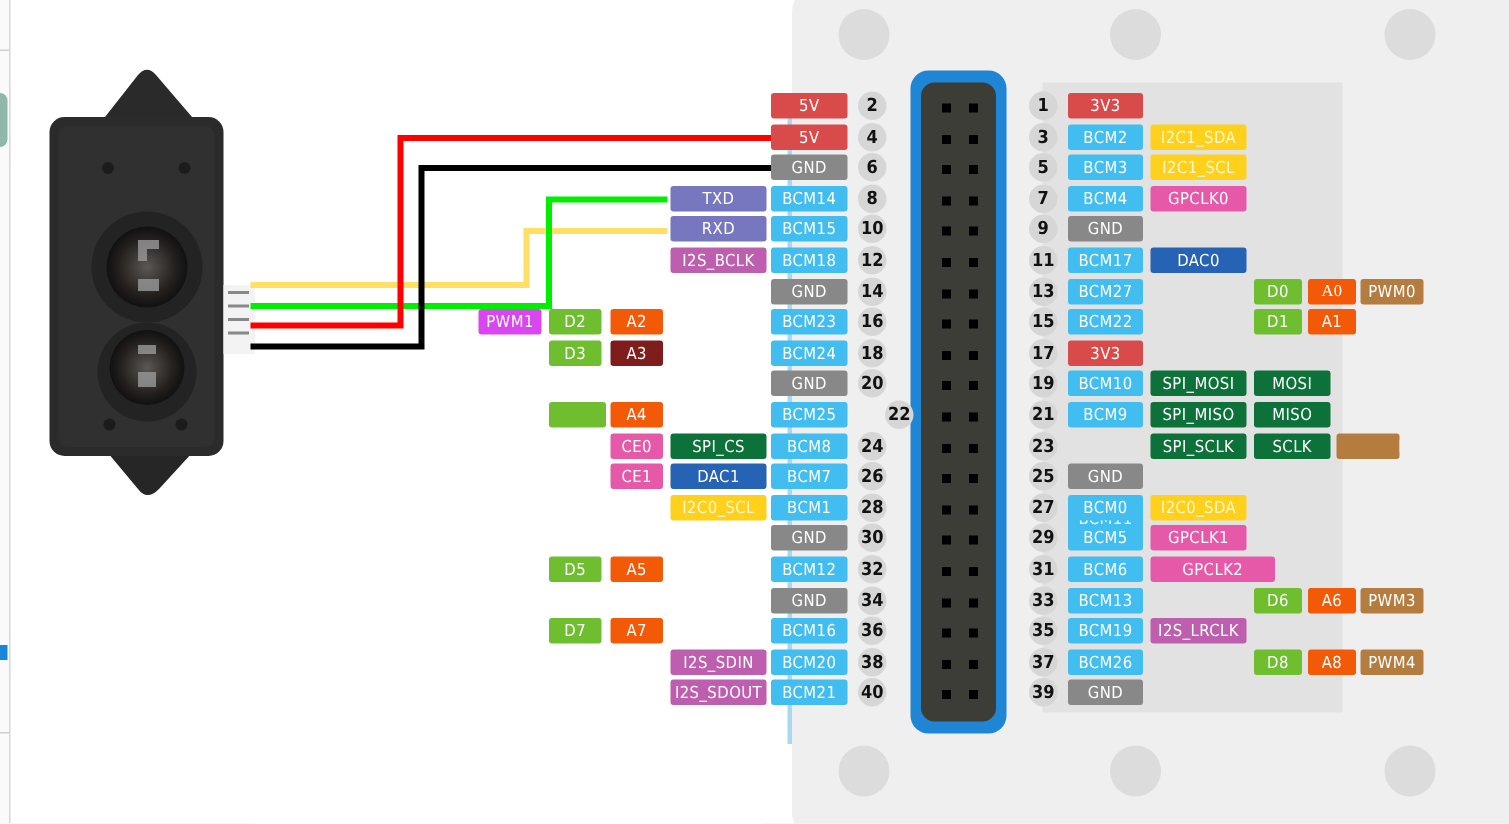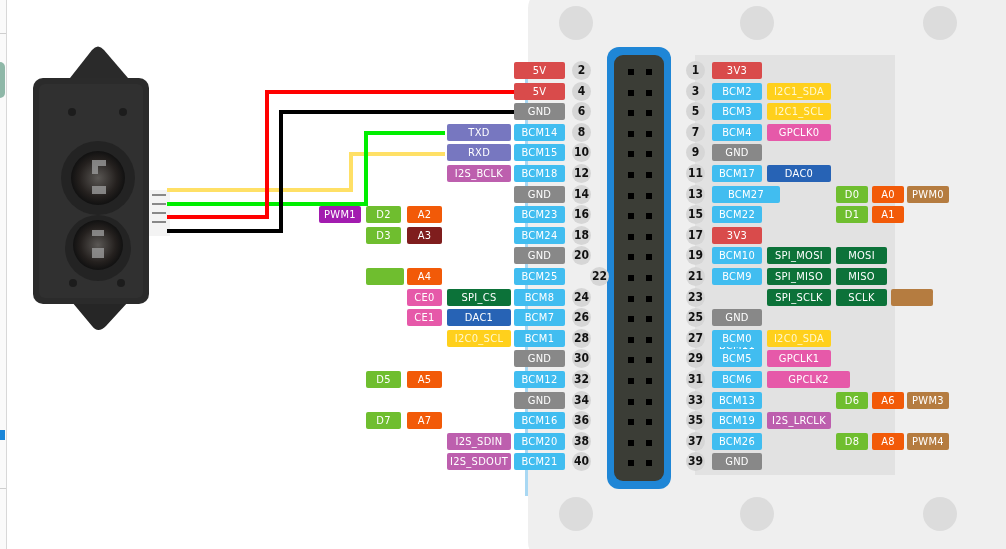--- a/index.html
+++ b/index.html
@@ -146,21 +146,21 @@
     <div class="tag" style="left: 447px; top: 144px; width: 64px; background: rgb(119, 119, 192); color: rgb(255, 255, 255);">RXD</div>
     <div class="tag" style="left: 514px; top: 165px; width: 51px; background: rgb(65, 189, 240); color: rgb(255, 255, 255);">BCM18</div>
     <div class="num" style="left: 572px; top: 164px;">12</div>
     <div class="tag" style="left: 447px; top: 165px; width: 64px; background: rgb(189, 95, 174); color: rgb(255, 255, 255);">I2S_BCLK</div>
     <div class="tag" style="left: 514px; top: 186px; width: 51px; background: rgb(136, 136, 136); color: rgb(255, 255, 255);">GND</div>
     <div class="num" style="left: 572px; top: 185px;">14</div>
     <div class="tag" style="left: 514px; top: 206px; width: 51px; background: rgb(65, 189, 240); color: rgb(255, 255, 255);">BCM23</div>
     <div class="num" style="left: 572px; top: 205px;">16</div>
     <div class="tag" style="left: 407px; top: 206px; width: 35px; background: rgb(242, 90, 8); color: rgb(255, 255, 255);">A2</div>
     <div class="tag" style="left: 366px; top: 206px; width: 35px; background: rgb(111, 190, 47); color: rgb(255, 255, 255);">D2</div>
-    <div class="tag" style="left: 319px; top: 206px; width: 42px; background: #a21caf; color: rgb(255, 255, 255);">PWM1</div>
+    <div class="tag" style="left: 319px; top: 206px; width: 42px; background: #d946ef; color: rgb(255, 255, 255);">PWM1</div>
     <div class="tag" style="left: 514px; top: 227px; width: 51px; background: rgb(65, 189, 240); color: rgb(255, 255, 255);">BCM24</div>
     <div class="num" style="left: 572px; top: 226px;">18</div>
     <div class="tag" style="left: 407px; top: 227px; width: 35px; background: #7f1d1d; color: rgb(255, 255, 255);">A3</div>
     <div class="tag" style="left: 366px; top: 227px; width: 35px; background: rgb(111, 190, 47); color: rgb(255, 255, 255);">D3</div>
     <div class="tag" style="left: 514px; top: 247px; width: 51px; background: rgb(136, 136, 136); color: rgb(255, 255, 255);">GND</div>
     <div class="num" style="left: 572px; top: 246px;">20</div>
     <div class="tag" style="left: 514px; top: 268px; width: 51px; background: rgb(65, 189, 240); color: rgb(255, 255, 255);">BCM25</div>
     <div class="num" style="left: 590px; top: 267px;">22</div>
     <div class="tag" style="left: 407px; top: 268px; width: 35px; background: rgb(242, 90, 8); color: rgb(255, 255, 255);">A4</div>
     <div class="tag" style="left: 366px; top: 268px; width: 35px; background: rgb(111, 190, 47); color: rgb(255, 255, 255); padding-left: 38px;">D4</div>
@@ -205,23 +205,23 @@
     <div class="tag" style="left: 767px; top: 103px; width: 64px; background: rgb(255, 208, 28); color: rgb(255, 248, 208);">I2C1_SCL</div>
     <div class="num" style="left: 686px; top: 123px;">7</div>
     <div class="tag" style="left: 712px; top: 124px; width: 50px; background: rgb(65, 189, 240); color: rgb(255, 255, 255);">BCM4</div>
     <div class="tag" style="left: 767px; top: 124px; width: 64px; background: rgb(230, 89, 169); color: rgb(255, 255, 255);">GPCLK0</div>
     <div class="num" style="left: 686px; top: 143px;">9</div>
     <div class="tag" style="left: 712px; top: 144px; width: 50px; background: rgb(136, 136, 136); color: rgb(255, 255, 255);">GND</div>
     <div class="num" style="left: 686px; top: 164px;">11</div>
     <div class="tag" style="left: 712px; top: 165px; width: 50px; background: rgb(65, 189, 240); color: rgb(255, 255, 255);">BCM17</div>
     <div class="tag" style="left: 767px; top: 165px; width: 64px; background: rgb(39, 99, 181); color: rgb(255, 255, 255);">DAC0</div>
     <div class="num" style="left: 686px; top: 185px;">13</div>
-    <div class="tag" style="left: 712px; top: 186px; width: 68px; background: rgb(65, 189, 240); color: rgb(255, 255, 255);">BCM27</div>
+    <div class="tag" style="left: 712px; top: 186px; width: 50px; background: rgb(65, 189, 240); color: rgb(255, 255, 255);">BCM27</div>
     <div class="tag" style="left: 836px; top: 186px; width: 32px; background: rgb(111, 190, 47); color: rgb(255, 255, 255);">D0</div>
-    <div class="tag" style="left: 872px; top: 186px; width: 32px; background: rgb(242, 90, 8); color: rgb(255, 255, 255);">A0</div>
+    <div class="tag" style="left: 872px; top: 186px; width: 32px; background: rgb(242, 90, 8); color: rgb(255, 255, 255); font-family: Liberation Serif, serif;">A0</div>
     <div class="tag" style="left: 907px; top: 186px; width: 42px; background: rgb(181, 124, 64); color: rgb(255, 255, 255);">PWM0</div>
     <div class="num" style="left: 686px; top: 205px;">15</div>
     <div class="tag" style="left: 712px; top: 206px; width: 50px; background: rgb(65, 189, 240); color: rgb(255, 255, 255);">BCM22</div>
     <div class="tag" style="left: 836px; top: 206px; width: 32px; background: rgb(111, 190, 47); color: rgb(255, 255, 255);">D1</div>
     <div class="tag" style="left: 872px; top: 206px; width: 32px; background: rgb(242, 90, 8); color: rgb(255, 255, 255);">A1</div>
     <div class="num" style="left: 686px; top: 226px;">17</div>
     <div class="tag" style="left: 712px; top: 227px; width: 50px; background: rgb(217, 75, 75); color: rgb(255, 255, 255);">3V3</div>
     <div class="num" style="left: 686px; top: 246px;">19</div>
     <div class="tag" style="left: 712px; top: 247px; width: 50px; background: rgb(65, 189, 240); color: rgb(255, 255, 255);">BCM10</div>
     <div class="tag" style="left: 767px; top: 247px; width: 64px; background: rgb(12, 114, 57); color: rgb(255, 255, 255);">SPI_MOSI</div>

